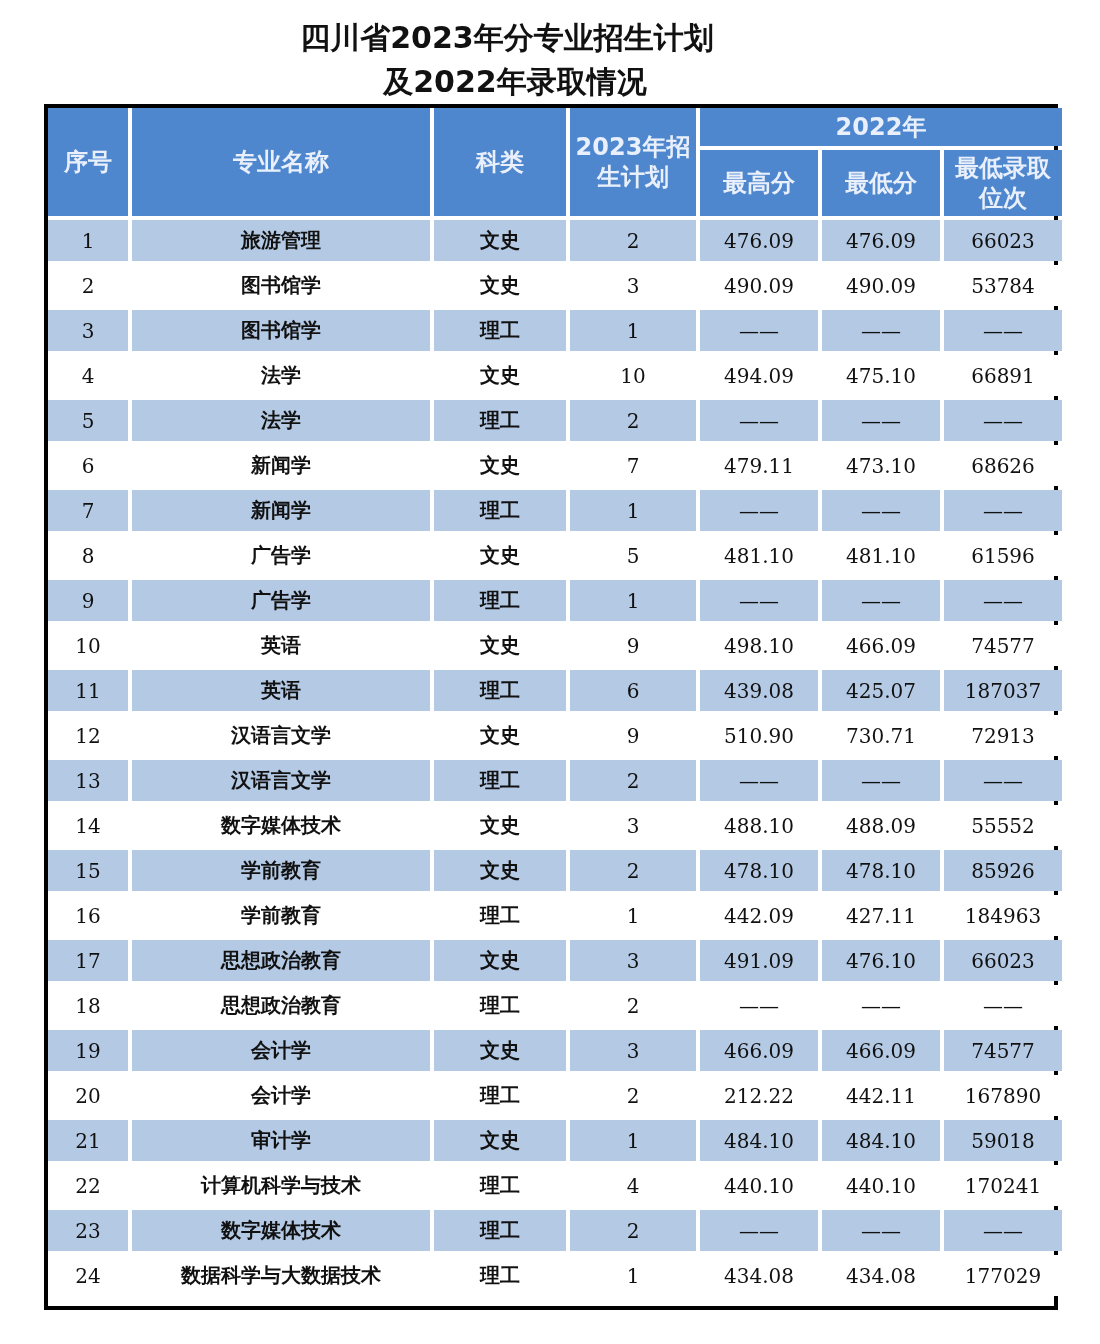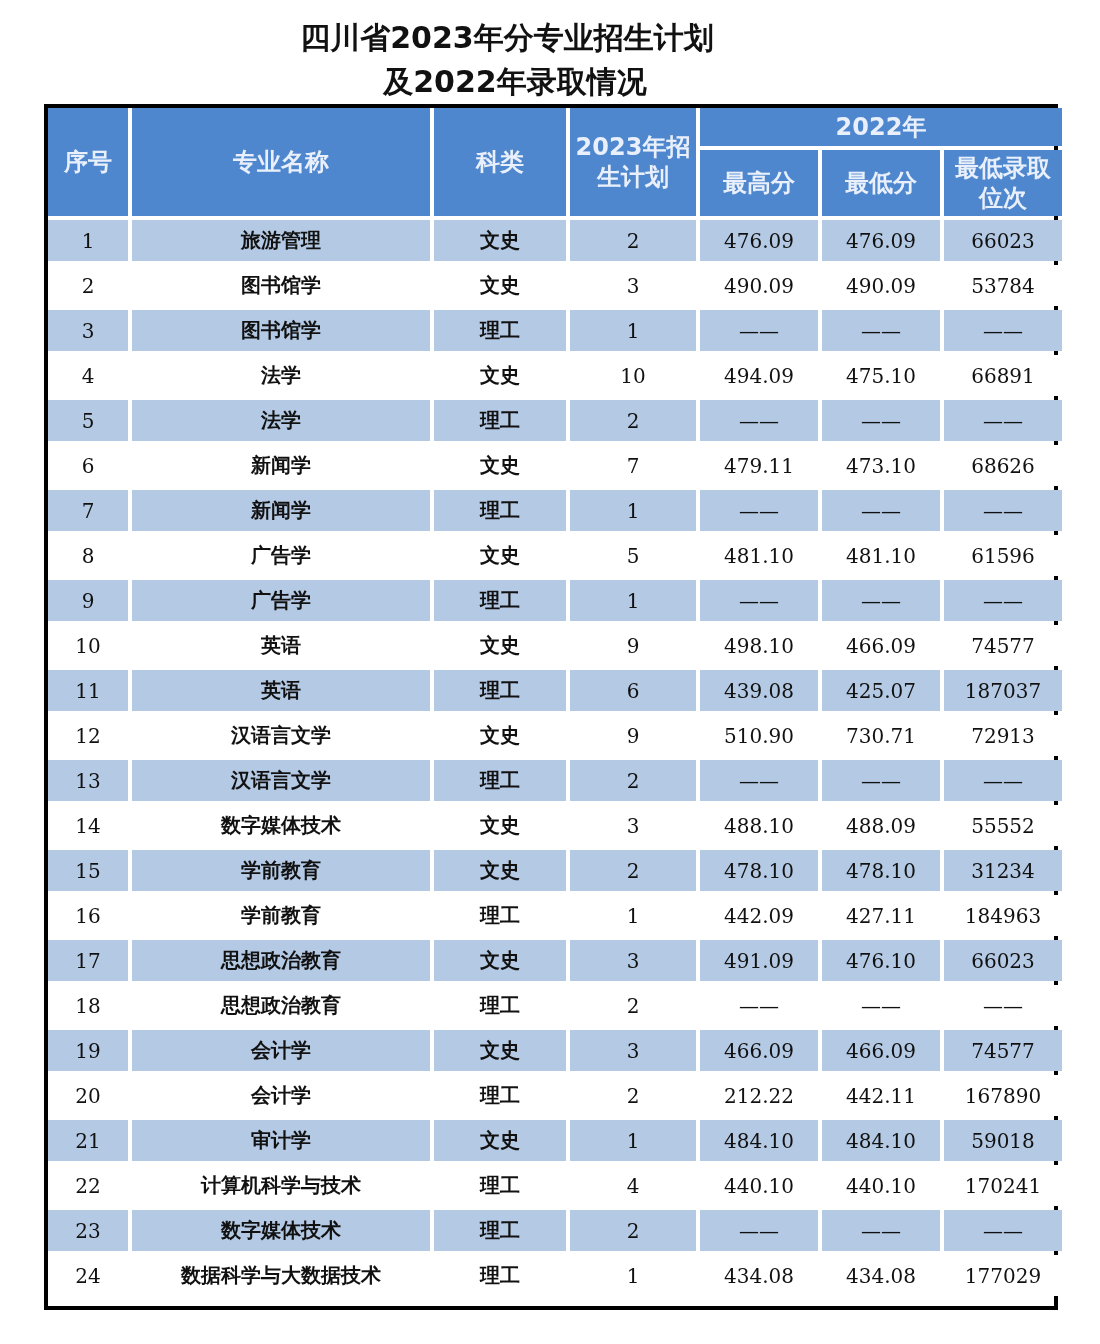--- a/index.html
+++ b/index.html
@@ -179,21 +179,21 @@
           <td>488.09</td>
           <td>55552</td>
         </tr>
         <tr class="odd">
           <td>15</td>
           <td class="name">学前教育</td>
           <td class="cat">文史</td>
           <td>2</td>
           <td>478.10</td>
           <td>478.10</td>
-          <td>31234</td>
+          <td>85926</td>
         </tr>
         <tr class="even">
           <td>16</td>
           <td class="name">学前教育</td>
           <td class="cat">理工</td>
           <td>1</td>
           <td>442.09</td>
           <td>427.11</td>
           <td>184963</td>
         </tr>

